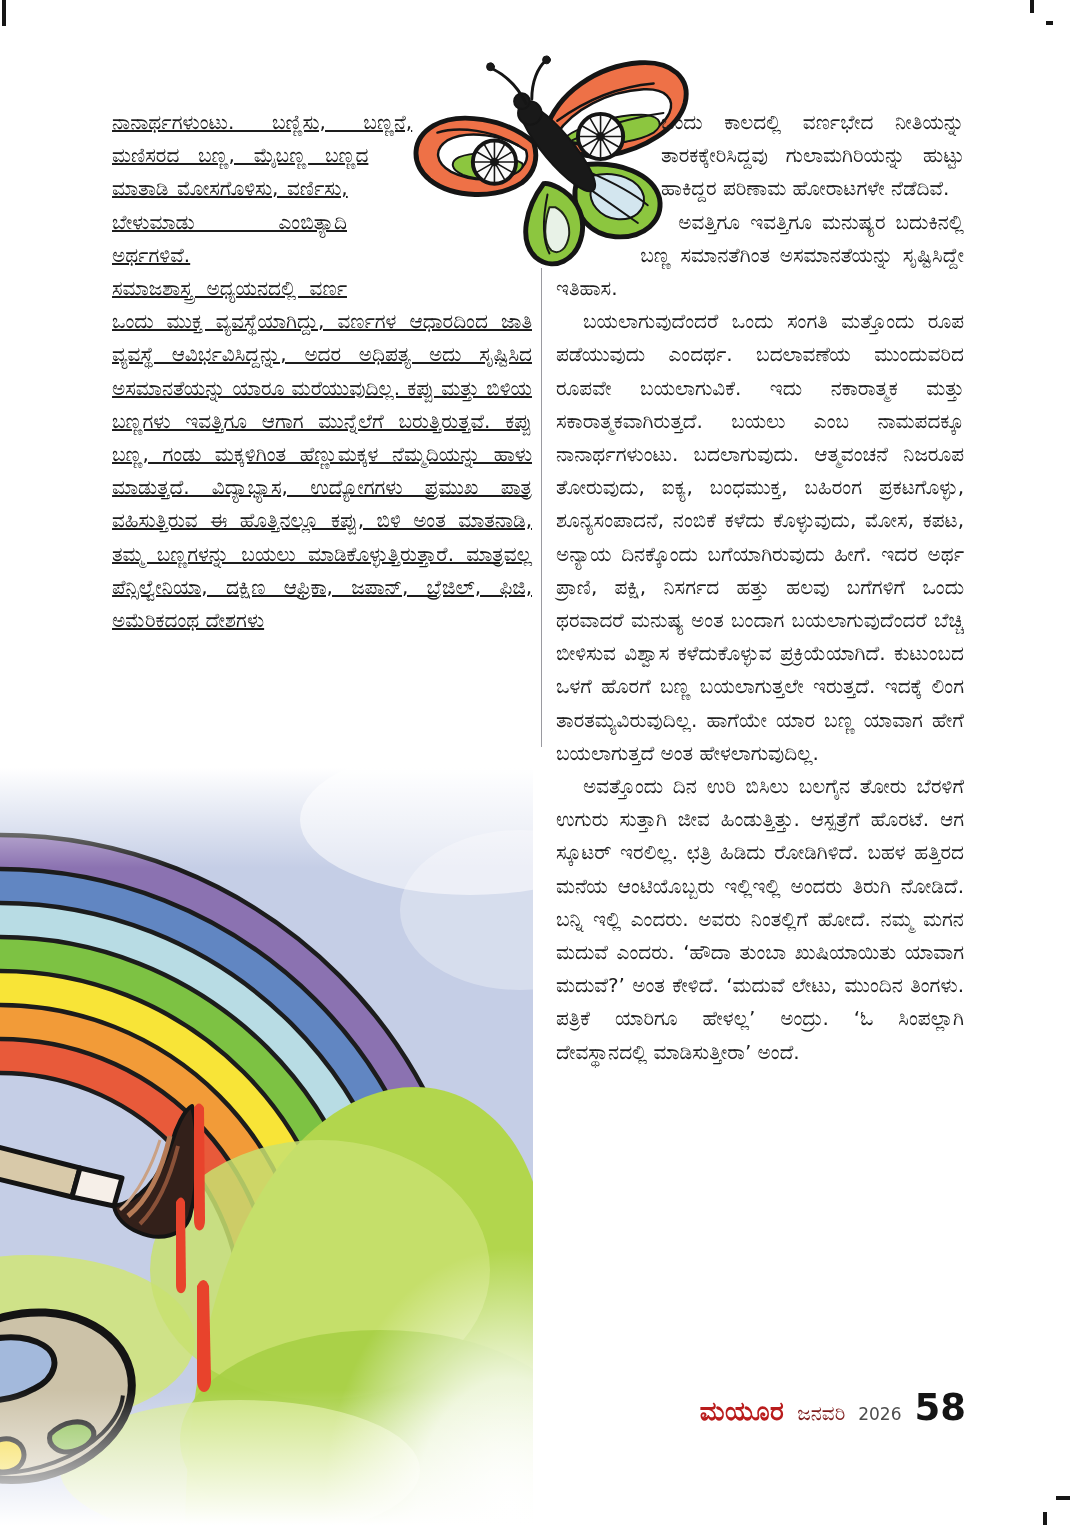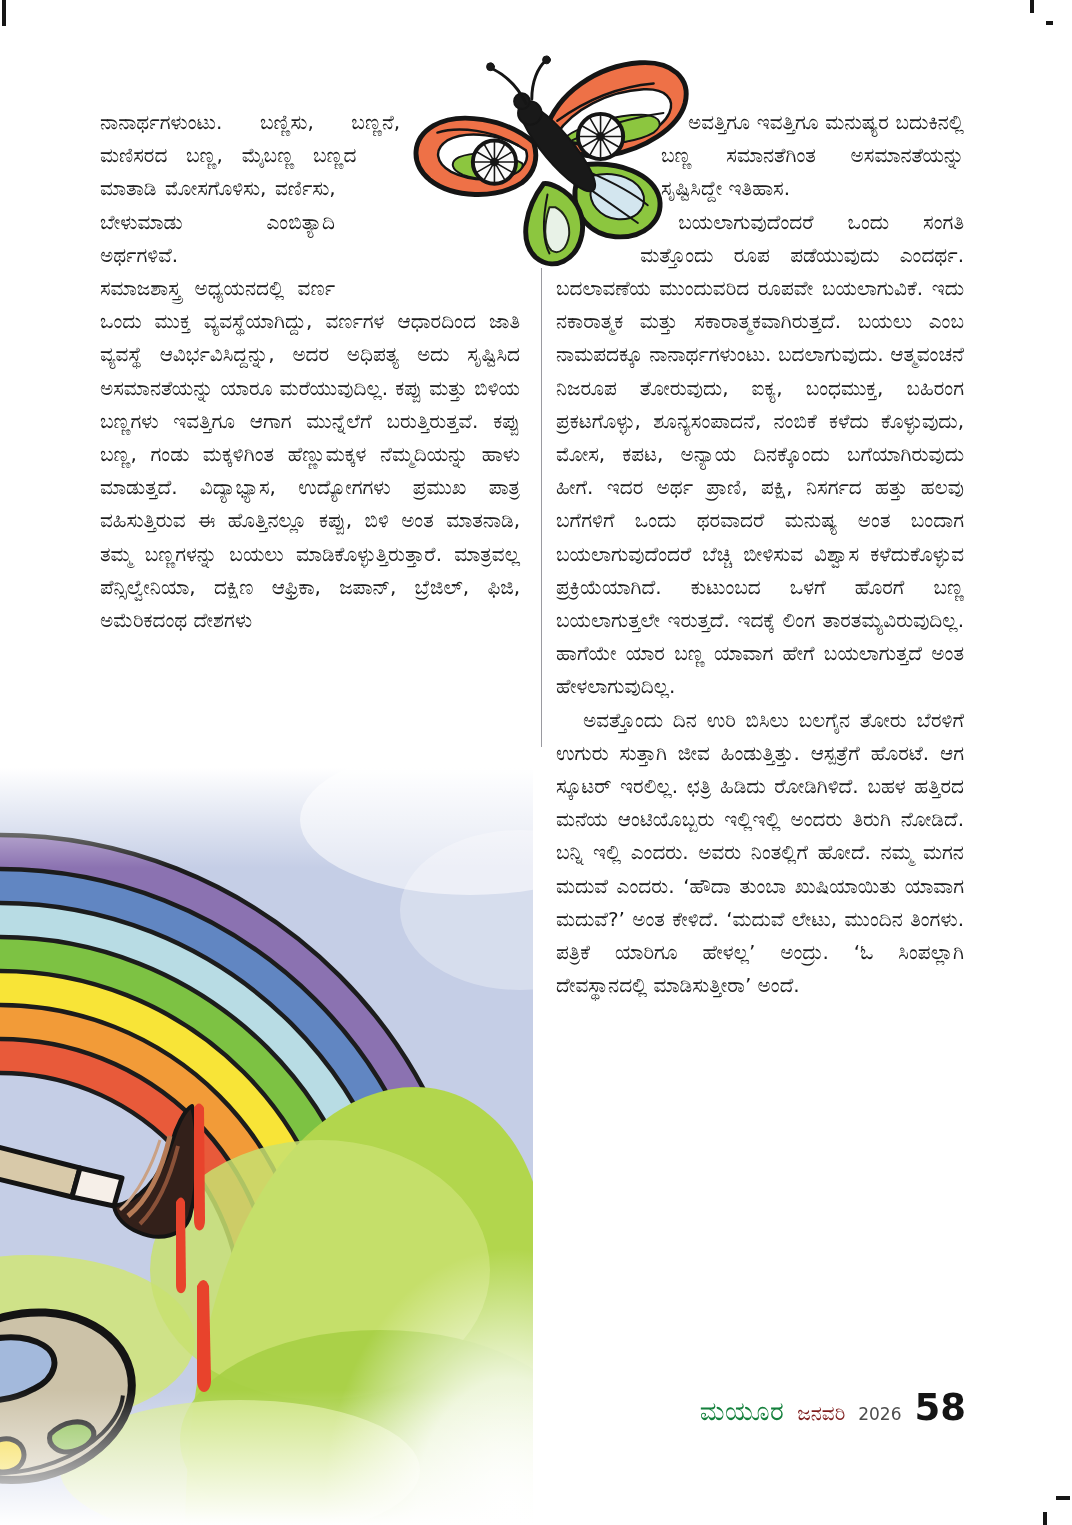--- a/index.html
+++ b/index.html
@@ -14,21 +14,21 @@
   .crop-tr-d{left:1046px;top:21px;width:7px;height:4px;}
   .crop-bl{left:1px;top:1513px;width:4px;height:12px;}
   .crop-br-h{left:1056px;top:1496px;width:14px;height:4px;}
   .crop-br-v{left:1043px;top:1512px;width:4px;height:13px;}
 
   .col{
     position:absolute;top:106px;
     font-size:20px;line-height:33.2px;color:#1d1d1d;
     text-align:justify;text-justify:inter-word;
   }
-  .col-left{left:100px;width:420px;}
+  .col-left{left:112px;width:420px;text-decoration:underline;}
   .col-right{left:556px;width:408px;}
   .col p{margin:0;padding:0;}
   .col p.indent{text-indent:27px;}
 
   
   .wrap-r{
     float:right;width:185px;height:168px;
     shape-outside:polygon(56% 0%,35% 20%,11% 40%,0% 60%,0% 100%,100% 100%,100% 0%);
   }
   .wrap-l{
@@ -38,21 +38,21 @@
 
   .divider{position:absolute;left:541px;top:268px;width:1px;height:479px;background:#9a9aa0;}
 
   .butterfly{position:absolute;left:400px;top:52px;width:295px;height:226px;}
   .rainbow{position:absolute;left:0;top:750px;width:533px;height:775px;}
 
   .footer{
     position:absolute;left:556px;top:1386px;width:410px;
     display:flex;justify-content:flex-end;align-items:baseline;gap:13px;
   }
-  .footer .brand{color:#15803d;font-weight:normal;font-size:26px;letter-spacing:.5px;margin-left:32px;}
+  .footer .brand{color:#b91c1c;font-weight:bold;font-size:26px;letter-spacing:.5px;margin-left:32px;}
   .footer .month{color:#7f1d1d;font-size:20px;}
   .footer .year{color:#4d4d4d;font-size:17px;}
   .footer .pageno{color:#141414;font-size:37px;font-weight:600;}
 </style>
 </head>
 <body>
 
 <div class="crop crop-tl"></div>
 <div class="crop crop-tr-v"></div>
 <div class="crop crop-tr-d"></div>
@@ -121,20 +121,21 @@
 </svg>
 
 <div class="col col-left">
   <div class="wrap-r"></div>
   <p>ನಾನಾರ್ಥಗಳುಂಟು. ಬಣ್ಣಿಸು, ಬಣ್ಣನೆ, ಮಣಿಸರದ ಬಣ್ಣ, ಮೈಬಣ್ಣ ಬಣ್ಣದ ಮಾತಾಡಿ ಮೋಸಗೊಳಿಸು, ವರ್ಣಿಸು, ಬೇಳುಮಾಡು ಎಂಬಿತ್ಯಾದಿ ಅರ್ಥಗಳಿವೆ.</p>
   <p>ಸಮಾಜಶಾಸ್ತ್ರ ಅಧ್ಯಯನದಲ್ಲಿ ವರ್ಣ ಒಂದು ಮುಕ್ತ ವ್ಯವಸ್ಥೆಯಾಗಿದ್ದು, ವರ್ಣಗಳ ಆಧಾರದಿಂದ ಜಾತಿ ವ್ಯವಸ್ಥೆ ಆವಿರ್ಭವಿಸಿದ್ದನ್ನು, ಅದರ ಅಧಿಪತ್ಯ ಅದು ಸೃಷ್ಟಿಸಿದ ಅಸಮಾನತೆಯನ್ನು ಯಾರೂ ಮರೆಯುವುದಿಲ್ಲ. ಕಪ್ಪು ಮತ್ತು ಬಿಳಿಯ ಬಣ್ಣಗಳು ಇವತ್ತಿಗೂ ಆಗಾಗ ಮುನ್ನೆಲೆಗೆ ಬರುತ್ತಿರುತ್ತವೆ. ಕಪ್ಪು ಬಣ್ಣ, ಗಂಡು ಮಕ್ಕಳಿಗಿಂತ ಹೆಣ್ಣುಮಕ್ಕಳ ನೆಮ್ಮದಿಯನ್ನು ಹಾಳು ಮಾಡುತ್ತದೆ. ವಿದ್ಯಾಭ್ಯಾಸ, ಉದ್ಯೋಗಗಳು ಪ್ರಮುಖ ಪಾತ್ರ ವಹಿಸುತ್ತಿರುವ ಈ ಹೊತ್ತಿನಲ್ಲೂ ಕಪ್ಪು, ಬಿಳಿ ಅಂತ ಮಾತನಾಡಿ, ತಮ್ಮ ಬಣ್ಣಗಳನ್ನು ಬಯಲು ಮಾಡಿಕೊಳ್ಳುತ್ತಿರುತ್ತಾರೆ. ಮಾತ್ರವಲ್ಲ ಪೆನ್ಸಿಲ್ವೇನಿಯಾ, ದಕ್ಷಿಣ ಆಫ್ರಿಕಾ, ಜಪಾನ್, ಬ್ರೆಜಿಲ್, ಫಿಜಿ, ಅಮೆರಿಕದಂಥ ದೇಶಗಳು</p>
 </div>
 
 <div class="col col-right">
   <div class="wrap-l"></div>
+  <p>ಒಂದು ಕಾಲದಲ್ಲಿ ವರ್ಣಭೇದ ನೀತಿಯನ್ನು ತಾರಕಕ್ಕೇರಿಸಿದ್ದವು ಗುಲಾಮಗಿರಿಯನ್ನು ಹುಟ್ಟು ಹಾಕಿದ್ದರ ಪರಿಣಾಮ ಹೋರಾಟಗಳೇ ನೆಡೆದಿವೆ.</p>
   <p class="indent">ಅವತ್ತಿಗೂ ಇವತ್ತಿಗೂ ಮನುಷ್ಯರ ಬದುಕಿನಲ್ಲಿ ಬಣ್ಣ ಸಮಾನತೆಗಿಂತ ಅಸಮಾನತೆಯನ್ನು ಸೃಷ್ಟಿಸಿದ್ದೇ ಇತಿಹಾಸ.</p>
   <p class="indent">ಬಯಲಾಗುವುದೆಂದರೆ ಒಂದು ಸಂಗತಿ ಮತ್ತೊಂದು ರೂಪ ಪಡೆಯುವುದು ಎಂದರ್ಥ. ಬದಲಾವಣೆಯ ಮುಂದುವರಿದ ರೂಪವೇ ಬಯಲಾಗುವಿಕೆ. ಇದು ನಕಾರಾತ್ಮಕ ಮತ್ತು ಸಕಾರಾತ್ಮಕವಾಗಿರುತ್ತದೆ. ಬಯಲು ಎಂಬ ನಾಮಪದಕ್ಕೂ ನಾನಾರ್ಥಗಳುಂಟು. ಬದಲಾಗುವುದು. ಆತ್ಮವಂಚನೆ ನಿಜರೂಪ ತೋರುವುದು, ಐಕ್ಯ, ಬಂಧಮುಕ್ತ, ಬಹಿರಂಗ ಪ್ರಕಟಗೊಳ್ಳು, ಶೂನ್ಯಸಂಪಾದನೆ, ನಂಬಿಕೆ ಕಳೆದು ಕೊಳ್ಳುವುದು, ಮೋಸ, ಕಪಟ, ಅನ್ಯಾಯ ದಿನಕ್ಕೊಂದು ಬಗೆಯಾಗಿರುವುದು ಹೀಗೆ. ಇದರ ಅರ್ಥ ಪ್ರಾಣಿ, ಪಕ್ಷಿ, ನಿಸರ್ಗದ ಹತ್ತು ಹಲವು ಬಗೆಗಳಿಗೆ ಒಂದು ಥರವಾದರೆ ಮನುಷ್ಯ ಅಂತ ಬಂದಾಗ ಬಯಲಾಗುವುದೆಂದರೆ ಬೆಚ್ಚಿ ಬೀಳಿಸುವ ವಿಶ್ವಾಸ ಕಳೆದುಕೊಳ್ಳುವ ಪ್ರಕ್ರಿಯೆಯಾಗಿದೆ. ಕುಟುಂಬದ ಒಳಗೆ ಹೊರಗೆ ಬಣ್ಣ ಬಯಲಾಗುತ್ತಲೇ ಇರುತ್ತದೆ. ಇದಕ್ಕೆ ಲಿಂಗ ತಾರತಮ್ಯವಿರುವುದಿಲ್ಲ. ಹಾಗೆಯೇ ಯಾರ ಬಣ್ಣ ಯಾವಾಗ ಹೇಗೆ ಬಯಲಾಗುತ್ತದೆ ಅಂತ ಹೇಳಲಾಗುವುದಿಲ್ಲ.</p>
   <p class="indent">ಅವತ್ತೊಂದು ದಿನ ಉರಿ ಬಿಸಿಲು ಬಲಗೈನ ತೋರು ಬೆರಳಿಗೆ ಉಗುರು ಸುತ್ತಾಗಿ ಜೀವ ಹಿಂಡುತ್ತಿತ್ತು. ಆಸ್ಪತ್ರೆಗೆ ಹೊರಟೆ. ಆಗ ಸ್ಕೂಟರ್ ಇರಲಿಲ್ಲ. ಛತ್ರಿ ಹಿಡಿದು ರೋಡಿಗಿಳಿದೆ. ಬಹಳ ಹತ್ತಿರದ ಮನೆಯ ಆಂಟಿಯೊಬ್ಬರು ಇಲ್ಲಿಇಲ್ಲಿ ಅಂದರು ತಿರುಗಿ ನೋಡಿದೆ. ಬನ್ನಿ ಇಲ್ಲಿ ಎಂದರು. ಅವರು ನಿಂತಲ್ಲಿಗೆ ಹೋದೆ. ನಮ್ಮ ಮಗನ ಮದುವೆ ಎಂದರು. ‘ಹೌದಾ ತುಂಬಾ ಖುಷಿಯಾಯಿತು ಯಾವಾಗ ಮದುವೆ?’ ಅಂತ ಕೇಳಿದೆ. ‘ಮದುವೆ ಲೇಟು, ಮುಂದಿನ ತಿಂಗಳು. ಪತ್ರಿಕೆ ಯಾರಿಗೂ ಹೇಳಲ್ಲ’ ಅಂದ್ರು. ‘ಓ ಸಿಂಪಲ್ಲಾಗಿ ದೇವಸ್ಥಾನದಲ್ಲಿ ಮಾಡಿಸುತ್ತೀರಾ’ ಅಂದೆ.</p>
 </div>
 
 <div class="divider"></div>
 
 <svg class="rainbow" viewBox="0 0 533 775" xmlns="http://www.w3.org/2000/svg" aria-hidden="true">
   <defs>
     <linearGradient id="gTop" x1="0" y1="0" x2="0" y2="1">

